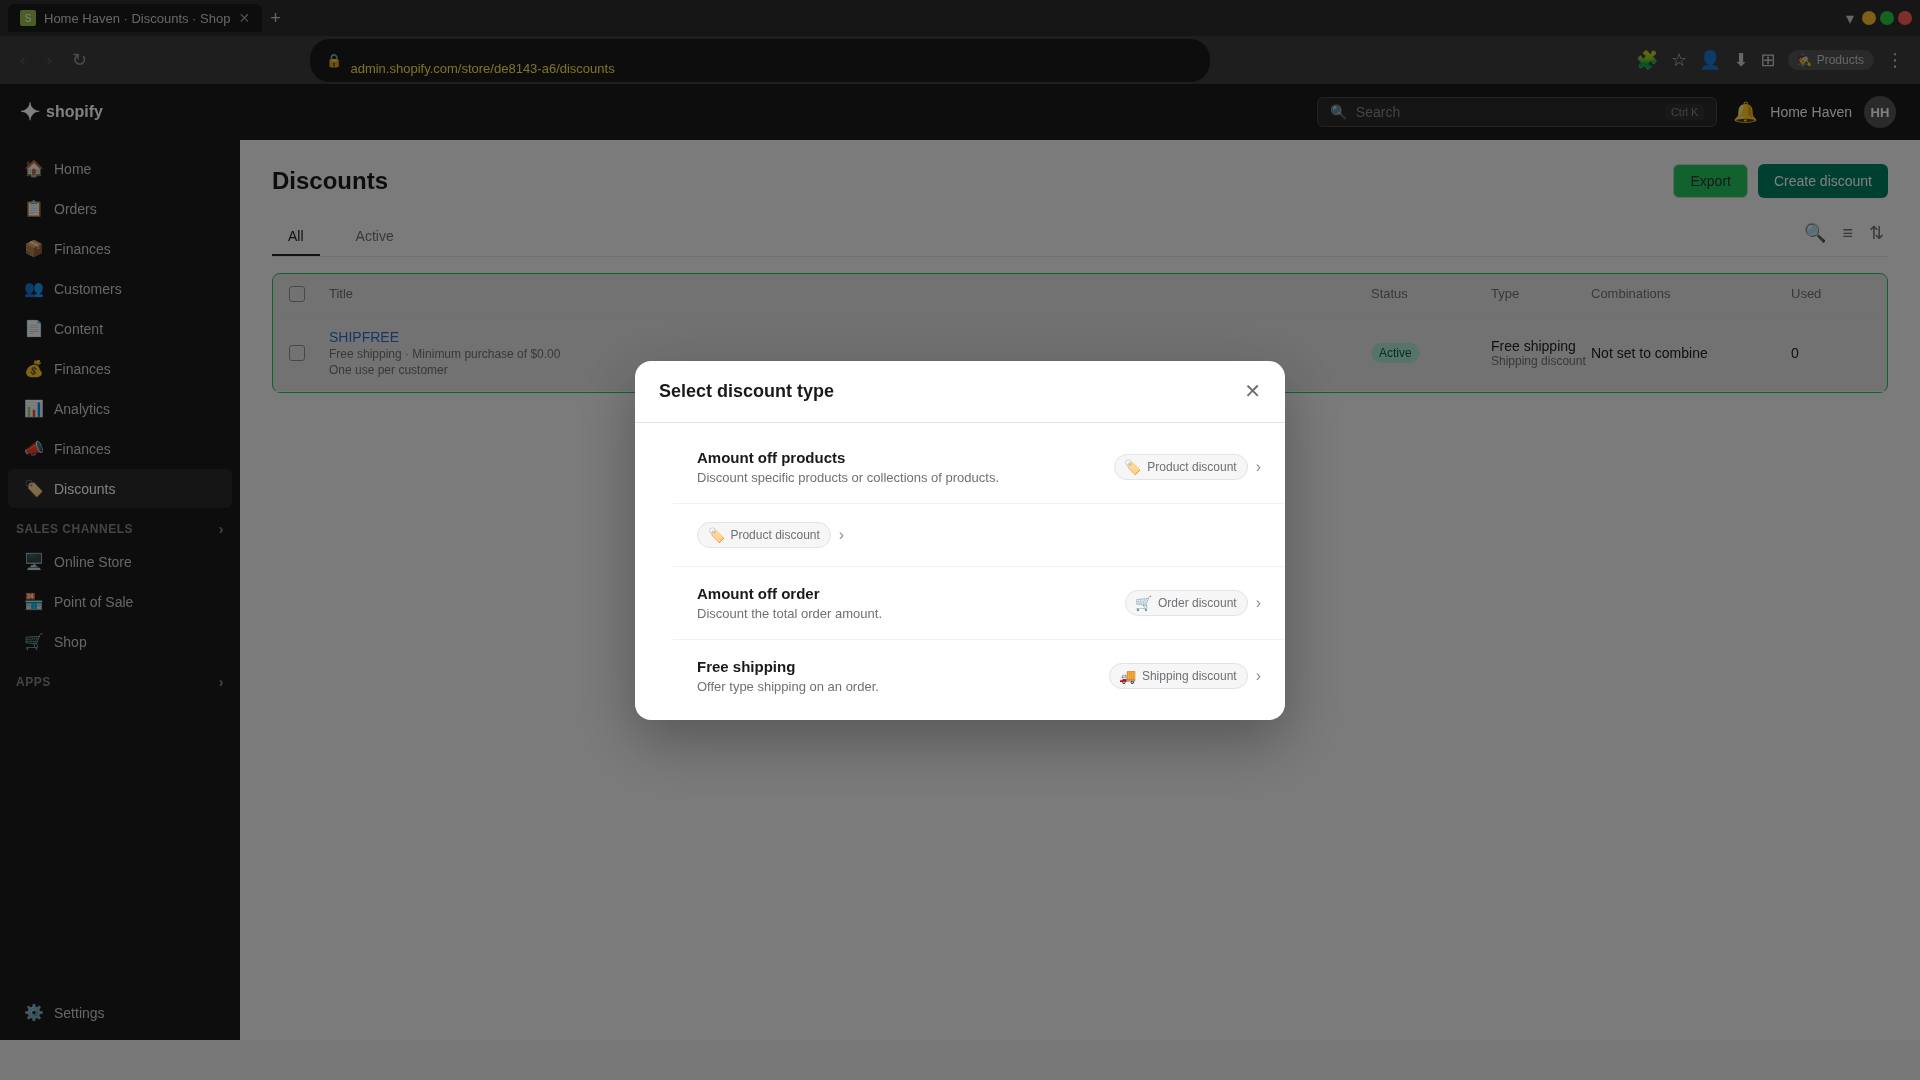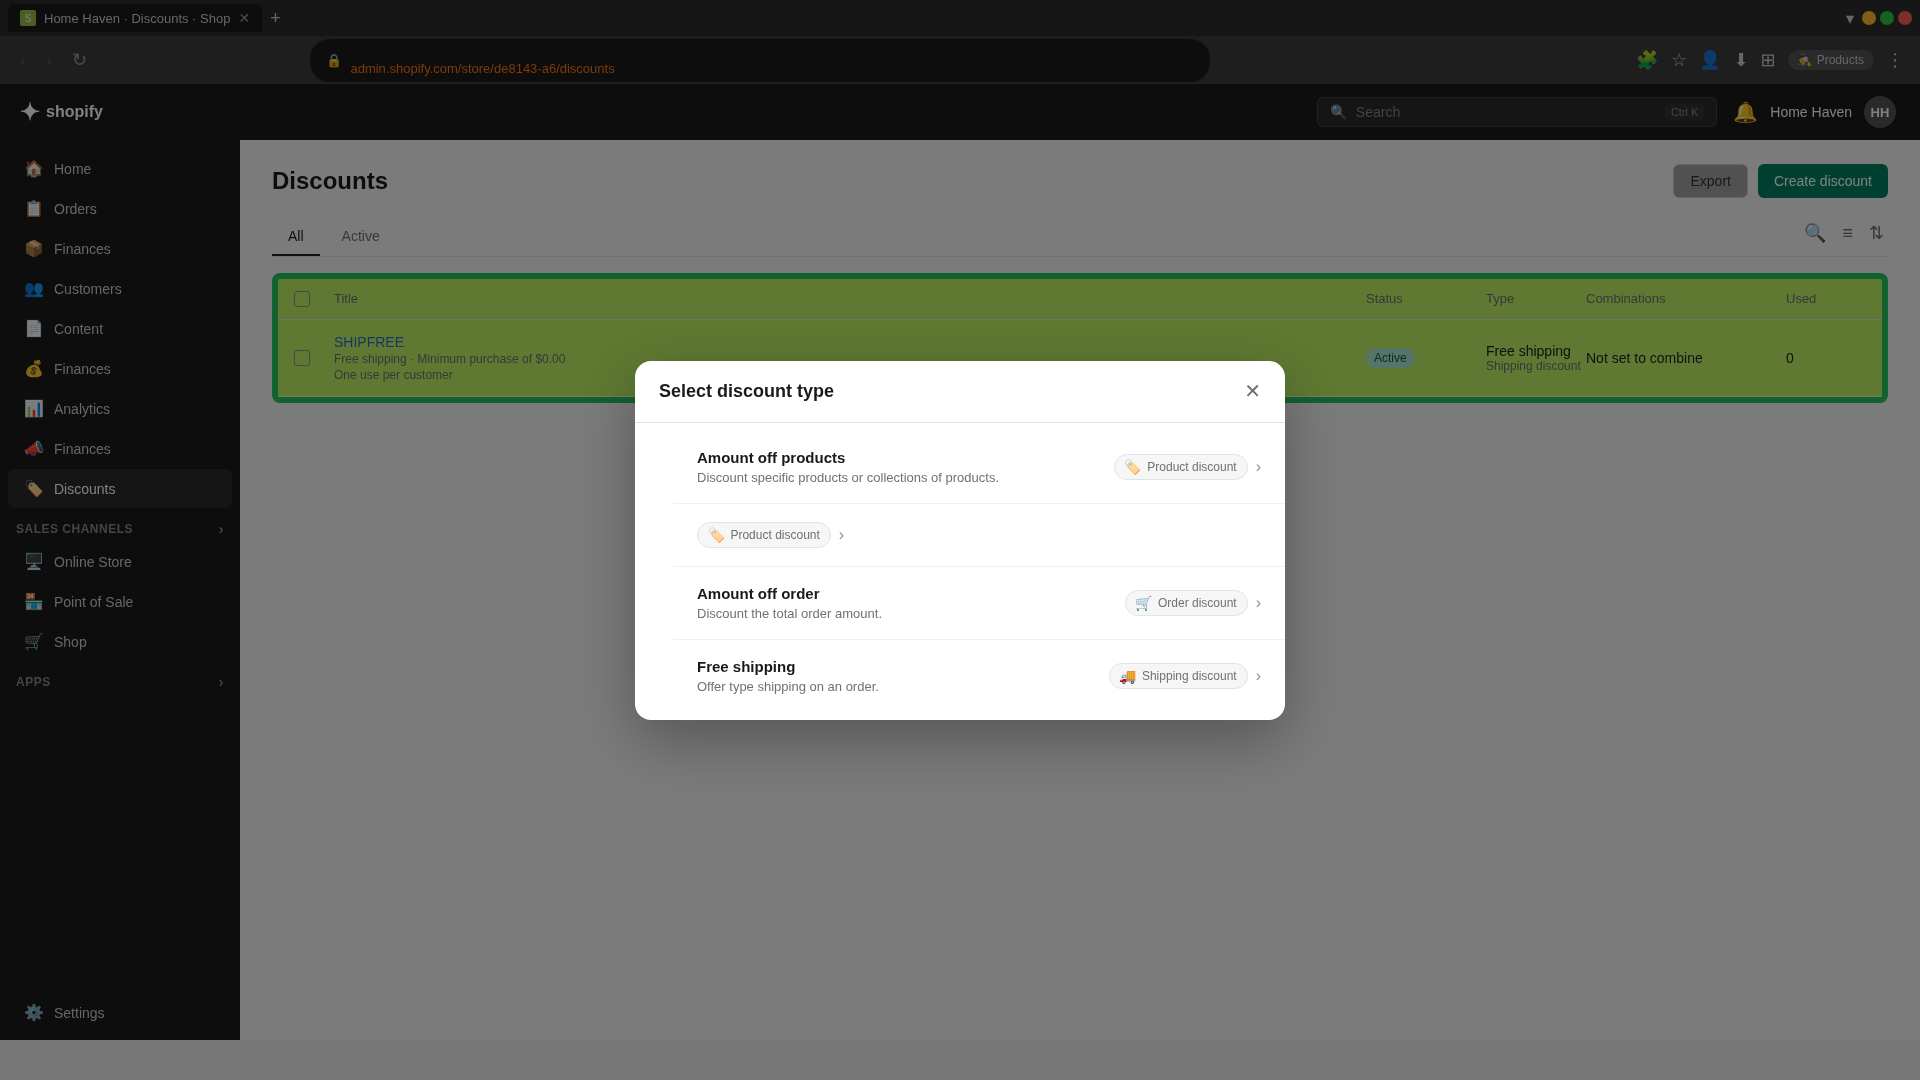--- a/index.html
+++ b/index.html
@@ -17,21 +17,21 @@
     .win-btn.close { background: #ff5f57; }
     .win-btn.minimize { background: #febc2e; }
     .win-btn.maximize { background: #28c840; }
 
     
     .address-bar-row { background: #3c3c3c; display: flex; align-items: center; padding: 6px 16px; gap: 12px; height: 48px; }
     .nav-btn { color: #999; background: none; border: none; font-size: 18px; cursor: pointer; padding: 4px; }
     .nav-btn.disabled { opacity: 0.3; }
     .address-bar { background: #1a1a1a; border-radius: 20px; display: flex; align-items: center; padding: 6px 16px; flex: 1; max-width: 900px; margin: 0 auto; gap: 8px; }
     .address-bar .lock-icon { color: #999; font-size: 13px; }
-    .address-bar .url { color: #f97316; font-size: 13px; flex: 1; margin-top: 16px; }
+    .address-bar .url { color: #fde047; font-size: 13px; flex: 1; margin-top: 16px; }
     .toolbar-icons { margin-left: auto; display: flex; align-items: center; gap: 12px; color: #ccc; font-size: 18px; }
     .incognito-badge { background: #555; color: #ccc; padding: 3px 10px; border-radius: 12px; font-size: 12px; display: flex; align-items: center; gap: 4px; }
 
     
     .sidebar { width: 240px; background: #1a1a1a; color: #ccc; display: flex; flex-direction: column; flex-shrink: 0; overflow-y: auto; }
     .shopify-logo { color: #96bf48; font-size: 28px; font-weight: bold; display: flex; align-items: center; gap: 6px; }
     .shopify-logo span { color: white; font-size: 16px; font-weight: 600; }
     .nav-item { display: flex; align-items: center; gap: 10px; padding: 10px 16px; color: #ccc; font-size: 14px; cursor: pointer; border-radius: 6px; margin: 1px 8px; }
     .nav-item.active { background: #2a2a2a; color: white; }
     .nav-item .nav-icon { width: 20px; text-align: center; font-size: 16px; }
@@ -47,33 +47,33 @@
     .topbar-right { margin-left: auto; display: flex; align-items: center; gap: 12px; }
     .notification-btn { color: #ccc; font-size: 20px; cursor: pointer; }
     .store-name { color: white; font-size: 14px; }
     .avatar { width: 32px; height: 32px; background: #555; border-radius: 50%; display: flex; align-items: center; justify-content: center; color: white; font-size: 13px; font-weight: 600; }
 
     
     .page-content { padding: 24px 32px; }
     .page-header { display: flex; align-items: center; justify-content: space-between; margin-bottom: 20px; }
     .page-title { font-size: 24px; font-weight: 700; color: #1a1a1a; }
     .header-actions { display: flex; gap: 10px; }
-    .btn-secondary { background: #a3a3a3; border: 1px solid #ccc; border-radius: 6px; padding: 8px 16px; font-size: 14px; cursor: pointer; color: #333; }
+    .btn-secondary { background: #22c55e; border: 1px solid #ccc; border-radius: 6px; padding: 8px 16px; font-size: 14px; cursor: pointer; color: #333; }
     .btn-primary { background: #008060; border: none; border-radius: 6px; padding: 8px 16px; font-size: 14px; cursor: pointer; color: white; font-weight: 500; }
 
     
     .tabs-row { display: flex; align-items: center; gap: 4px; border-bottom: 1px solid #e1e3e5; margin-bottom: 16px; justify-content: space-between; }
-    .tabs-left { display: flex; gap: 6px; text-align: center; }
+    .tabs-left { display: flex; gap: 20px; text-align: center; }
     .tab { padding: 10px 16px; font-size: 14px; color: #6d7175; cursor: pointer; border-bottom: 2px solid transparent; }
     .tab.active { color: #202223; border-bottom: 2px solid #202223; }
     .tabs-right { display: flex; align-items: center; gap: 8px; padding-bottom: 8px; }
     .icon-btn { background: none; border: none; cursor: pointer; color: #6d7175; font-size: 18px; padding: 4px; }
 
     
-    .table-container { background: #bef264; border-radius: 8px; border: 6px solid #22c55e; }
+    .table-container { background: #e5e5e5; border-radius: 8px; border: 1px solid #22c55e; }
     .table-header { display: grid; grid-template-columns: 40px 1fr 120px 100px 200px 80px; padding: 12px 16px; border-bottom: 1px solid #e1e3e5; color: #6d7175; font-size: 13px; font-weight: 500; }
     .table-row { display: grid; grid-template-columns: 40px 1fr 120px 100px 200px 80px; padding: 14px 16px; border-bottom: 1px solid #f1f1f1; align-items: center; }
     .checkbox { width: 16px; height: 16px; border: 1px solid #8c9196; border-radius: 3px; cursor: pointer; }
     .discount-title { font-size: 14px; color: #2c6ecb; font-weight: 500; }
     .discount-subtitle { font-size: 12px; color: #6d7175; margin-top: 2px; }
     .badge { display: inline-flex; align-items: center; gap: 4px; padding: 3px 8px; border-radius: 10px; font-size: 12px; font-weight: 500; }
     .badge-green { background: #aee9d1; color: #0a5c46; }
 
     
     .overlay { position: fixed; top: 0; left: 0; width: 100%; height: 100%; background: rgba(0,0,0,0.5); z-index: 100; display: flex; align-items: center; justify-content: center; }

